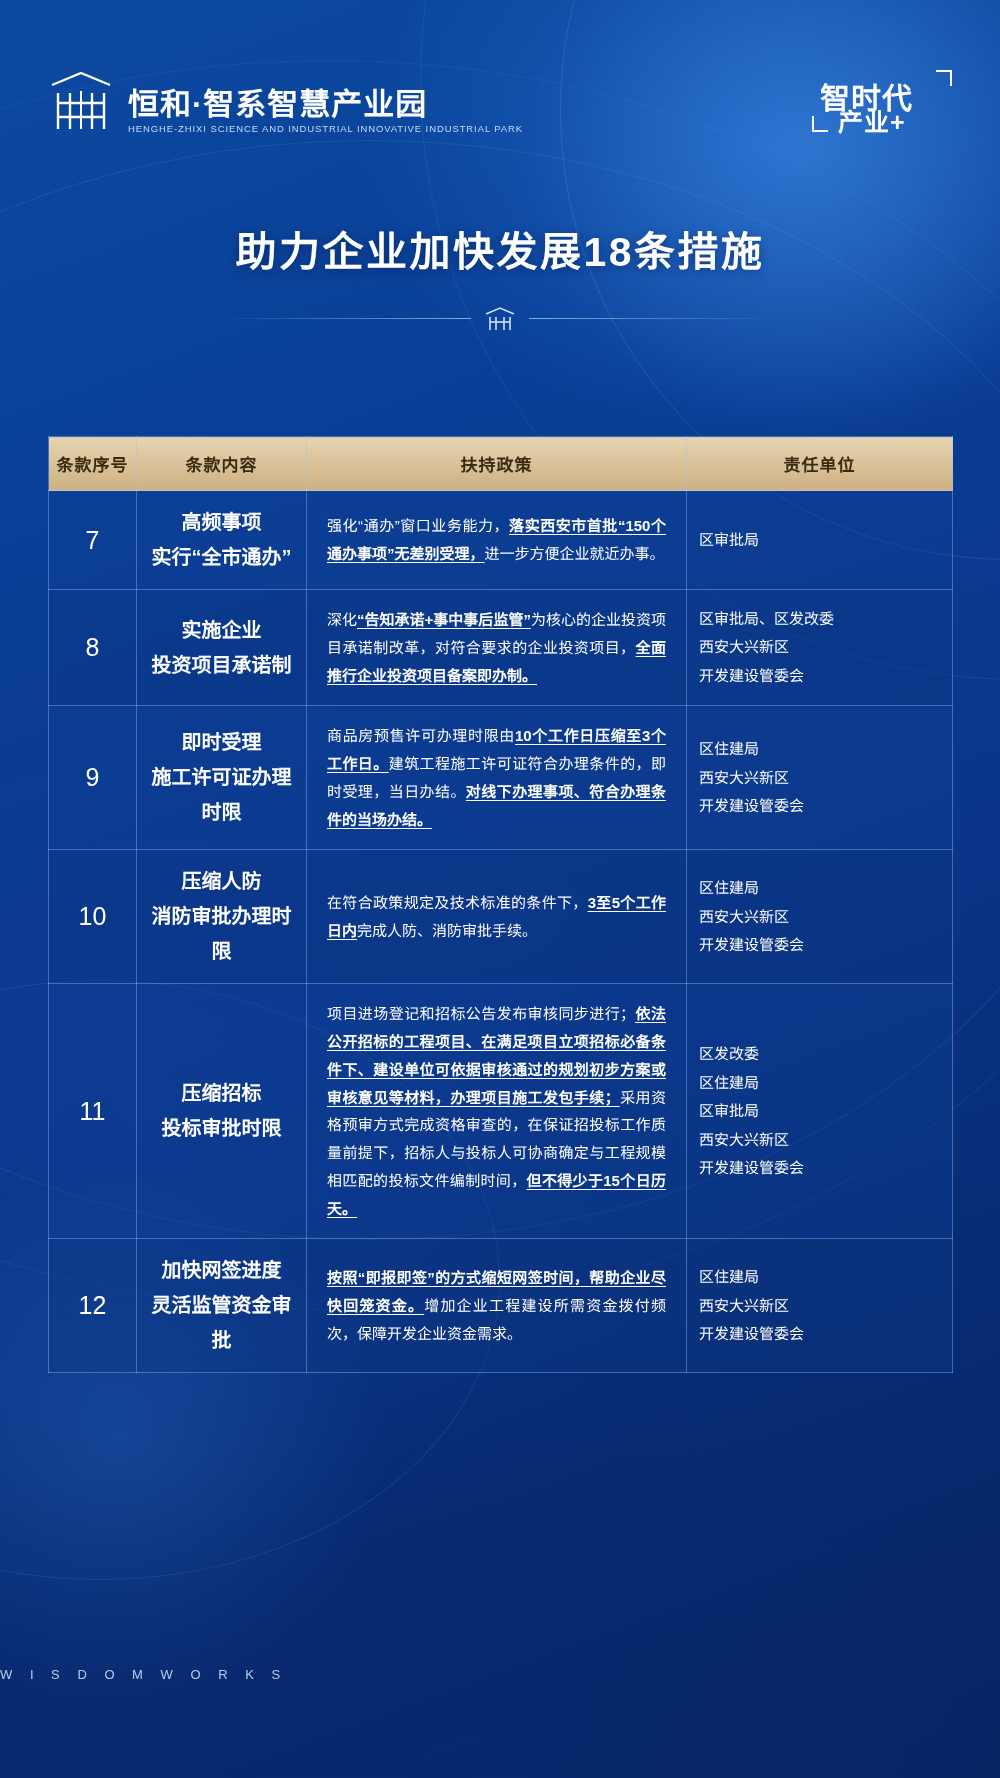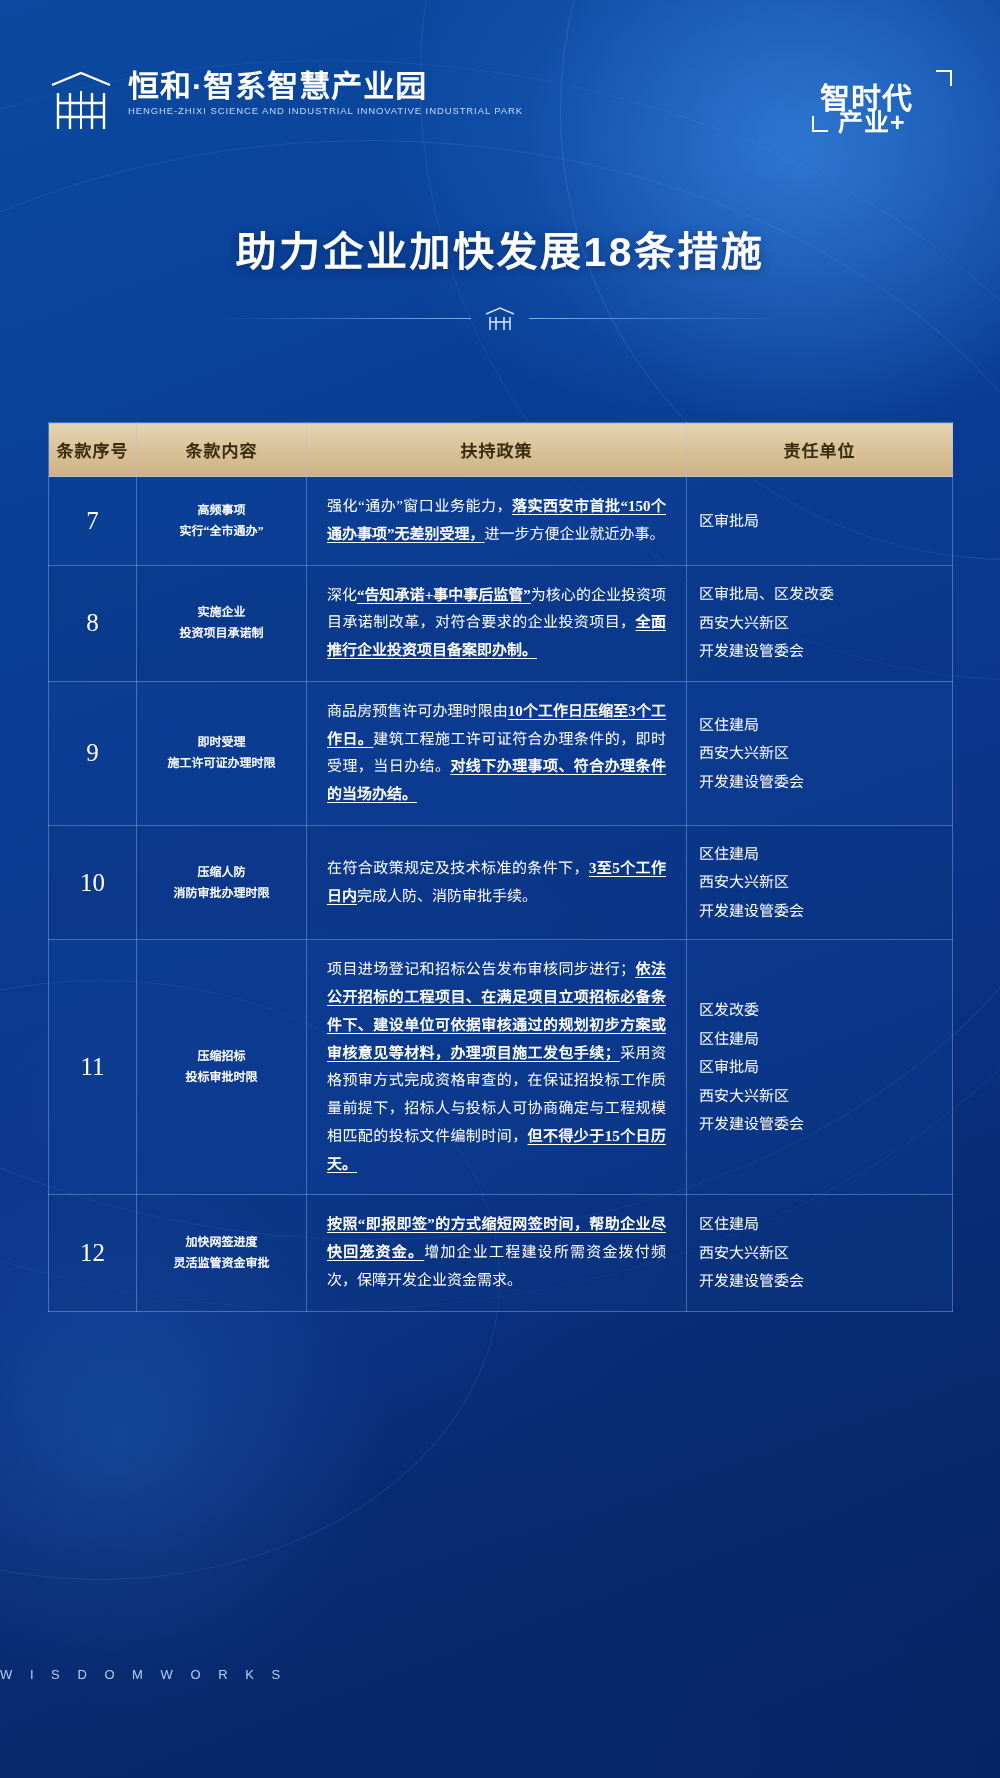--- a/index.html
+++ b/index.html
@@ -48,21 +48,21 @@
     background: radial-gradient(circle, rgba(60,140,235,0.22) 0%, rgba(60,140,235,0.0) 68%);
     pointer-events: none;
   }
 
   
   .header {
     position: absolute; top: 62px; left: 48px; right: 48px;
     height: 80px;
     display: flex; align-items: center; justify-content: space-between;
   }
-  .brand { display: flex; align-items: flex-start; gap: 14px; }
+  .brand { display: flex; align-items: flex-end; gap: 14px; }
   .brand-mark { width: 66px; height: 62px; flex: 0 0 auto; }
   .brand-text { display: flex; flex-direction: column; gap: 4px; }
   .brand-cn {
     font-size: 31px; font-weight: bold; letter-spacing: 1px;
     line-height: 1; color: #ffffff;
   }
   .brand-en {
     font-size: 9.5px; letter-spacing: 0.9px; color: #c6dcff;
     line-height: 1;
   }
@@ -98,21 +98,21 @@
     flex: 1 1 auto; height: 1px;
     background: linear-gradient(to right, rgba(160,200,255,0.0), rgba(170,210,255,0.75));
   }
   .div-line.right {
     background: linear-gradient(to left, rgba(160,200,255,0.0), rgba(170,210,255,0.75));
   }
   .div-mark { width: 34px; height: 26px; margin: 0 12px; flex: 0 0 auto; }
 
   
   .table-wrap {
-    position: absolute; top: 422px; left: 48px; width: 904px; font-family: Liberation Serif, serif;
+    position: absolute; top: 436px; left: 48px; width: 904px;
   }
   table.policy {
     width: 100%; border-collapse: collapse;
     table-layout: fixed;
   }
   table.policy th, table.policy td {
     border: 1px solid rgba(150,195,255,0.40);
     vertical-align: middle;
   }
   thead th {
@@ -131,21 +131,21 @@
   tbody td {
     background: rgba(14,62,146,0.38);
     padding: 14px 12px;
   }
   tbody tr:nth-child(even) td { background: rgba(11,54,132,0.42); }
 
   td.no {
     font-size: 25px; text-align: center; color: #ffffff;
   }
   td.item {
-    font-size: 12px; text-align: center; line-height: 1.75;
+    font-size: 20px; text-align: center; line-height: 1.75;
     font-weight: bold; color: #ffffff; margin-top: 24px;
   }
   td.policy-cell {
     font-size: 15px; line-height: 1.85; text-align: justify;
     color: #ffffff; padding: 16px 20px;
   }
   td.unit {
     font-size: 15px; line-height: 1.9; text-align: left; color: #ffffff;
   }
   .u { font-weight: bold; text-decoration: underline; text-underline-offset: 3px; }

